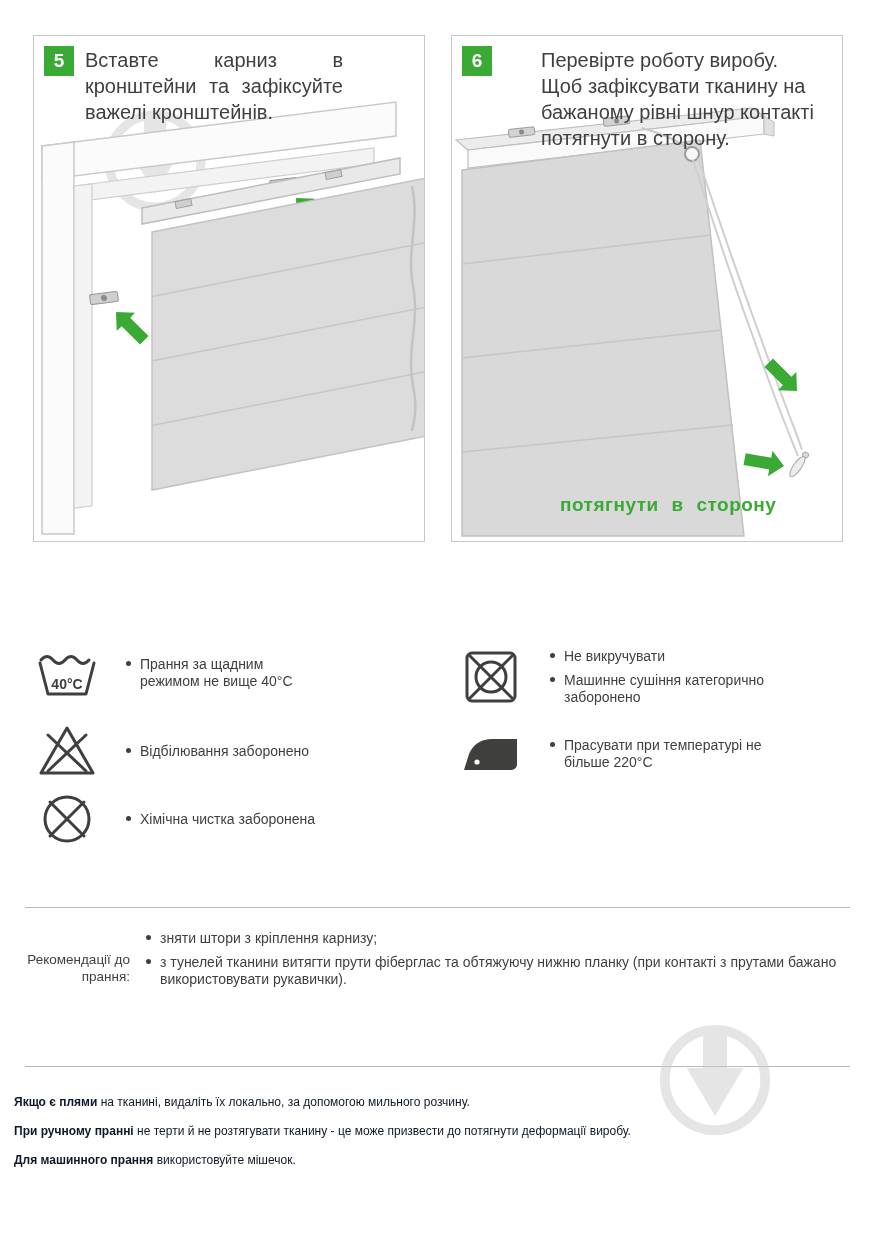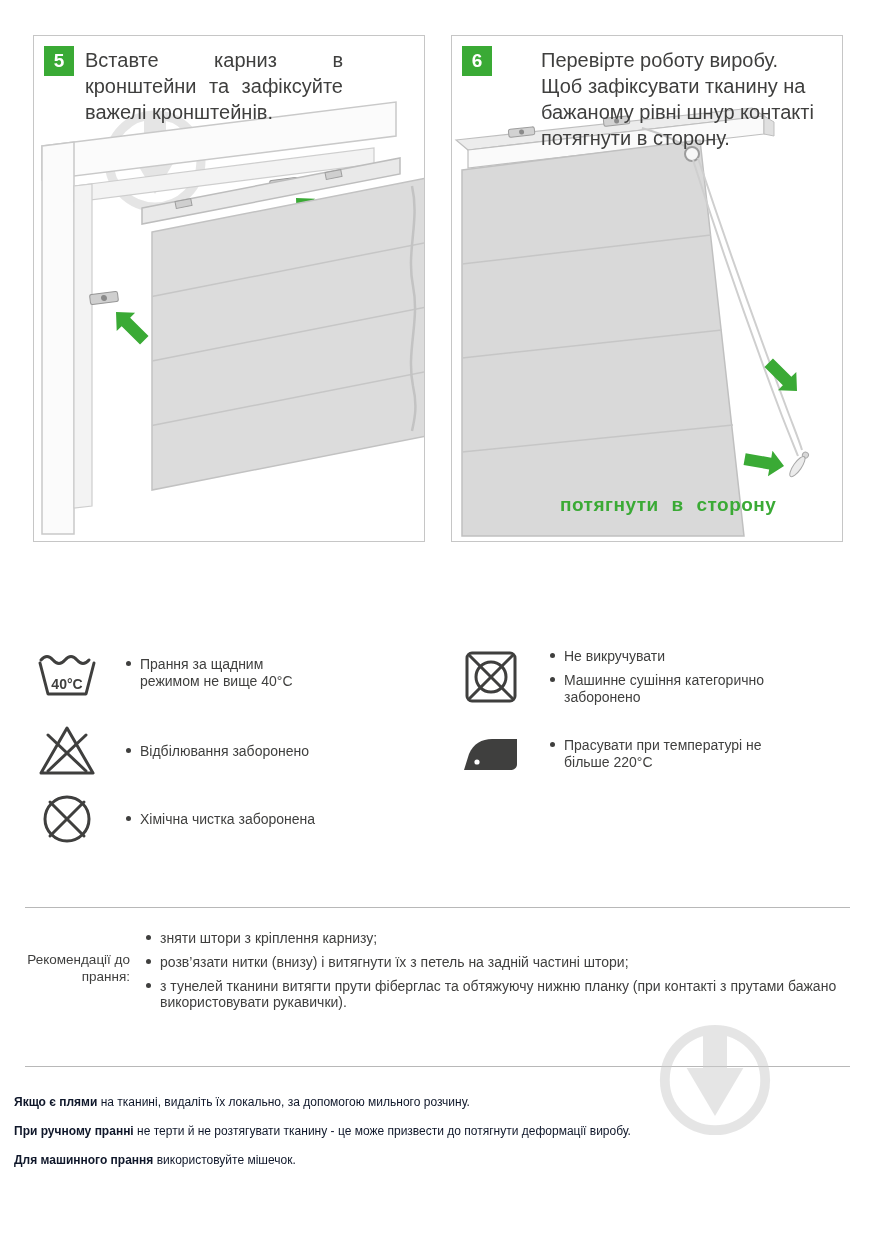--- a/index.html
+++ b/index.html
@@ -248,24 +248,20 @@
   <div class="hr" id="hr2"></div>
 
   <div class="wash-label">Рекомендації до прання:</div>
   <div class="wash-list">
     <div class="bullet">
       <span class="dot"></span>
       <span class="txt">зняти штори з кріплення карнизу;</span>
     </div>
     <div class="bullet">
       <span class="dot"></span>
-      <span class="txt">розв’язати нитки (внизу) і витягнути їх з петель на задній частині штори;</span>
-    </div>
-    <div class="bullet">
-      <span class="dot"></span>
       <span class="txt">з тунелей тканини витягти прути фіберглас та обтяжуючу нижню планку (при контакті з прутами бажано використовувати рукавички).</span>
     </div>
   </div>
 
   <div class="note" id="note1">
     <b>Якщо є плями</b><span> на тканині, видаліть їх локально, за допомогою мильного розчину.</span>
   </div>
   <div class="note" id="note2">
     <b>При ручному пранні</b><span> не терти й не розтягувати тканину - це може призвести до потягнути деформації виробу.</span>
   </div>

